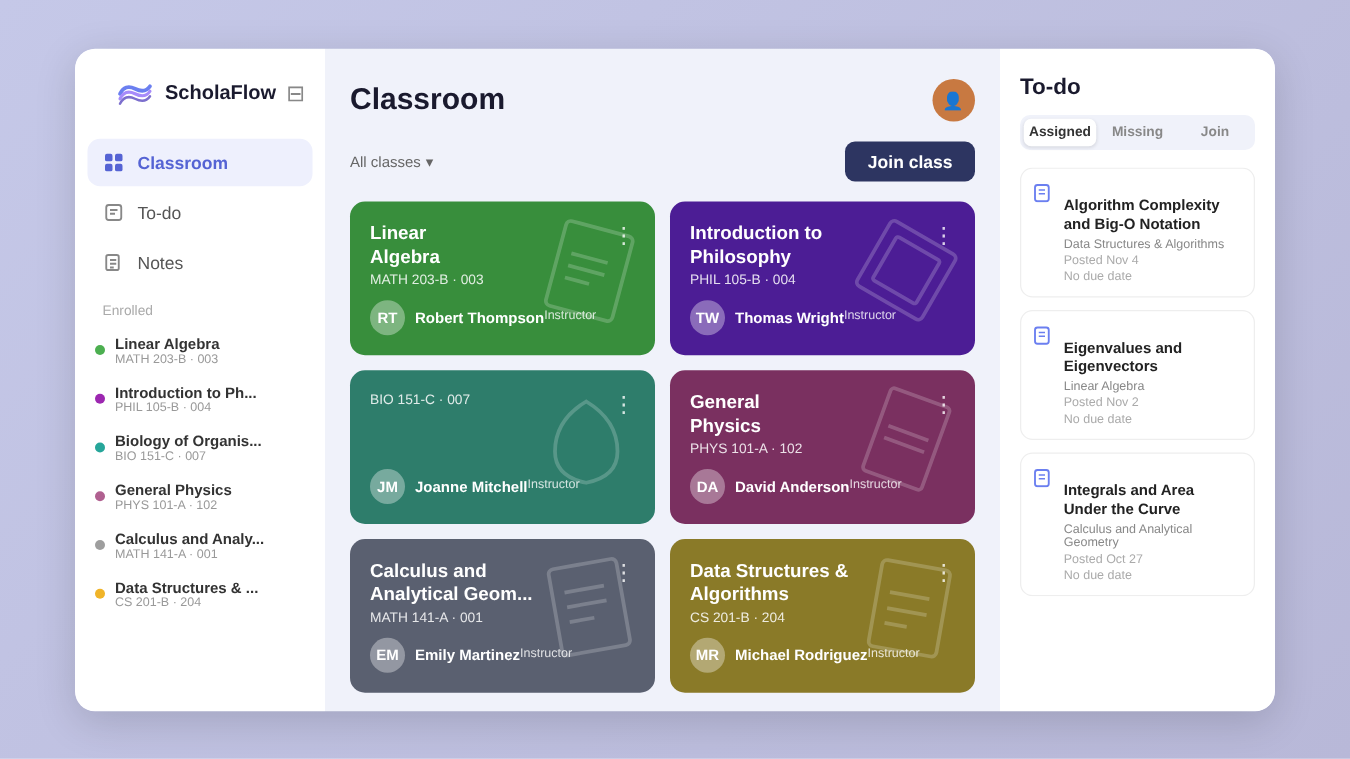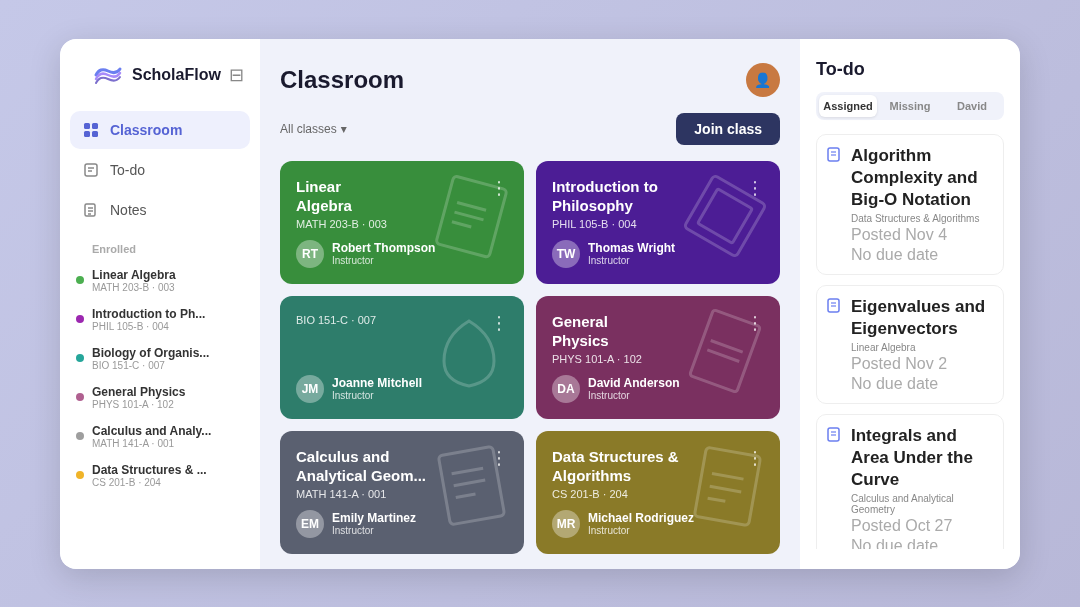--- a/index.html
+++ b/index.html
@@ -77,24 +77,24 @@
     }
     .sidebar-item-icon {
       width: 18px;
       height: 18px;
       display: flex;
       align-items: center;
       justify-content: center;
       font-size: 16px;
     }
     .sidebar-enrolled-label {
-      padding: 14px 22px 6px 32px;
+      padding: 14px 22px 6px 22px;
       font-size: 11px;
       color: #aaa;
-      font-weight: 700;
+      font-weight: 400;
       text-transform: none;
     }
     .sidebar-class-item {
       display: flex;
       align-items: center;
       gap: 8px;
       padding: 7px 16px;
       cursor: pointer;
       font-size: 12px;
       color: #444;
@@ -199,21 +199,21 @@
       border-radius: 50%;
       background: rgba(255,255,255,0.35);
       display: flex;
       align-items: center;
       justify-content: center;
       font-size: 12px;
       font-weight: 700;
       color: #fff;
       overflow: hidden;
     }
-    .instructor-info { display: flex; flex-direction: column; justify-content: space-between; }
+    .instructor-info { display: flex; flex-direction: row; justify-content: space-between; }
     .instructor-name { font-size: 12px; font-weight: 600; }
     .instructor-label { font-size: 10px; opacity: 0.8; }
     
     .todo-panel {
       width: 220px;
       background: #fff;
       border-radius: 0 16px 16px 0;
       padding: 20px 16px;
       display: flex;
       flex-direction: column;
@@ -258,23 +258,23 @@
       gap: 8px;
       align-items: flex-start;
     }
     .todo-item-icon {
       color: #6b7ff0;
       font-size: 16px;
       margin-top: 1px;
       flex-shrink: 0;
     }
     .todo-item-content { display: flex; flex-direction: column; gap: 2px; }
-    .todo-item-title { font-size: 17px; font-weight: 700; color: #222; line-height: 1.3; }
+    .todo-item-title { font-size: 12px; font-weight: 700; color: #222; line-height: 1.3; margin-top: 12px; }
     .todo-item-course { font-size: 10px; color: #888; }
-    .todo-item-date { font-size: 16px; color: #aaa; }
+    .todo-item-date { font-size: 10px; color: #aaa; }
     
     .user-avatar {
       width: 34px;
       height: 34px;
       border-radius: 50%;
       background: #c87941;
       display: flex;
       align-items: center;
       justify-content: center;
       font-size: 14px;
@@ -550,21 +550,21 @@
         </div>
       </div>
     </div>
   </div>
 
   <div class="todo-panel">
     <div class="todo-title">To-do</div>
     <div class="todo-tabs">
       <div class="todo-tab active">Assigned</div>
       <div class="todo-tab">Missing</div>
-      <div class="todo-tab">David</div>
+      <div class="todo-tab">Join</div>
     </div>
     <div class="todo-list">
       <div class="todo-item">
         <span class="todo-item-icon">
           <svg width="16" height="16" viewBox="0 0 16 16" fill="none">
               <rect x="1" y="2" width="11" height="13" rx="2" stroke="#6b7ff0" stroke-width="1.5"></rect>
               <line x1="4" y1="6" x2="9" y2="6" stroke="#6b7ff0" stroke-width="1.2"></line>
               <line x1="4" y1="9" x2="9" y2="9" stroke="#6b7ff0" stroke-width="1.2"></line>
             </svg>
         </span>

